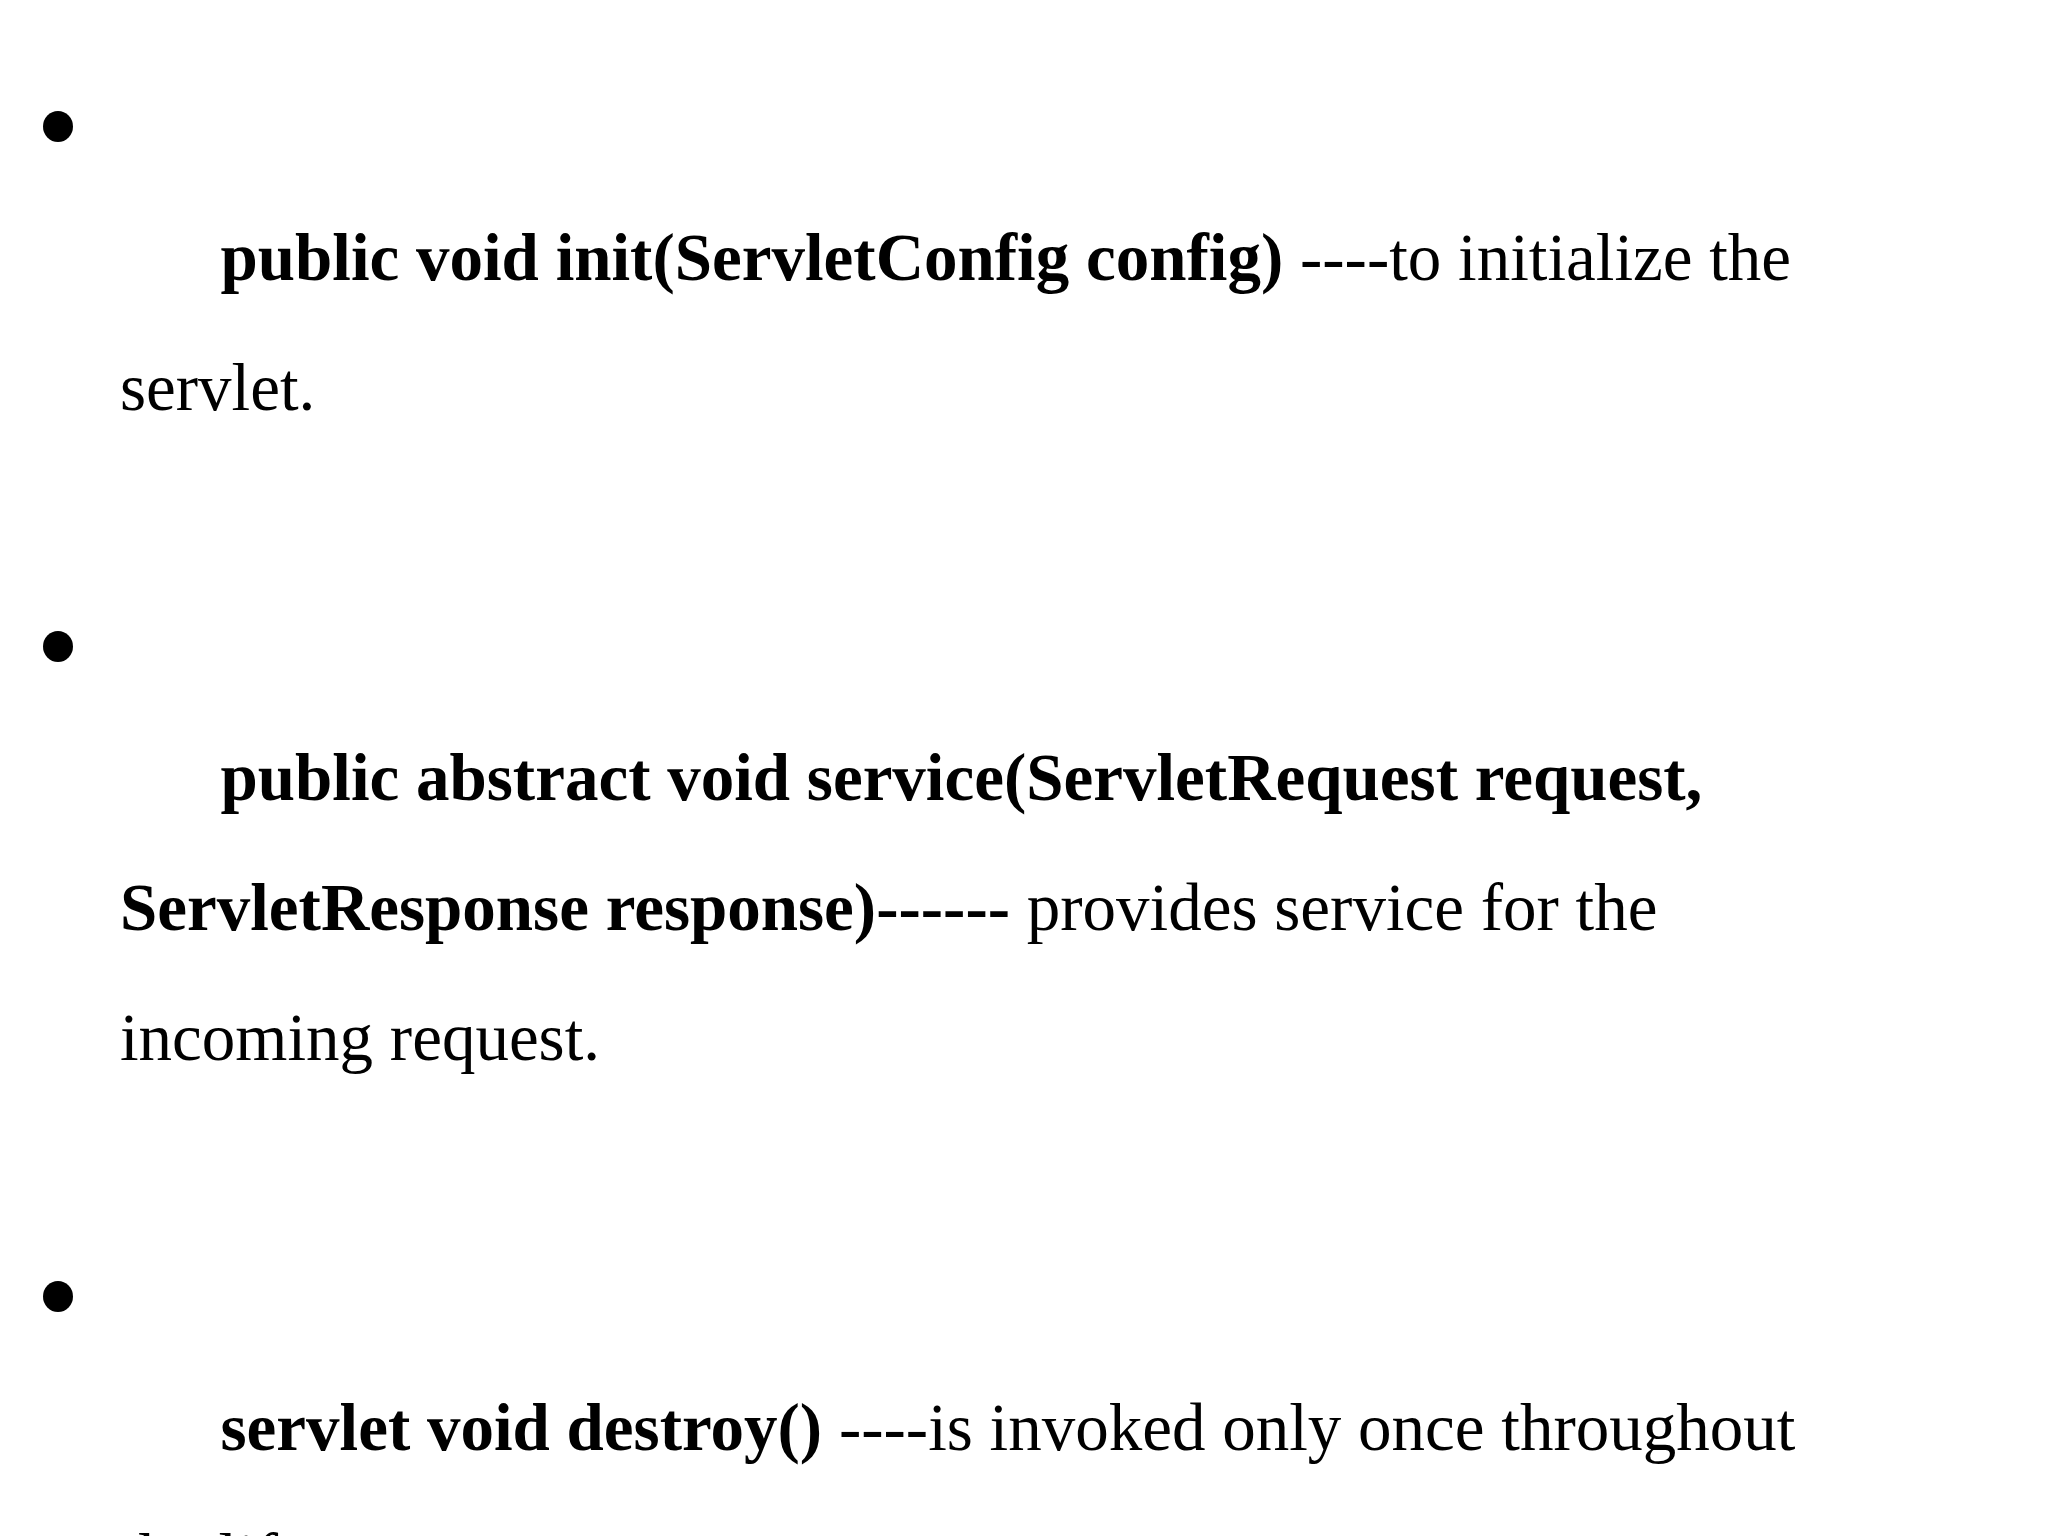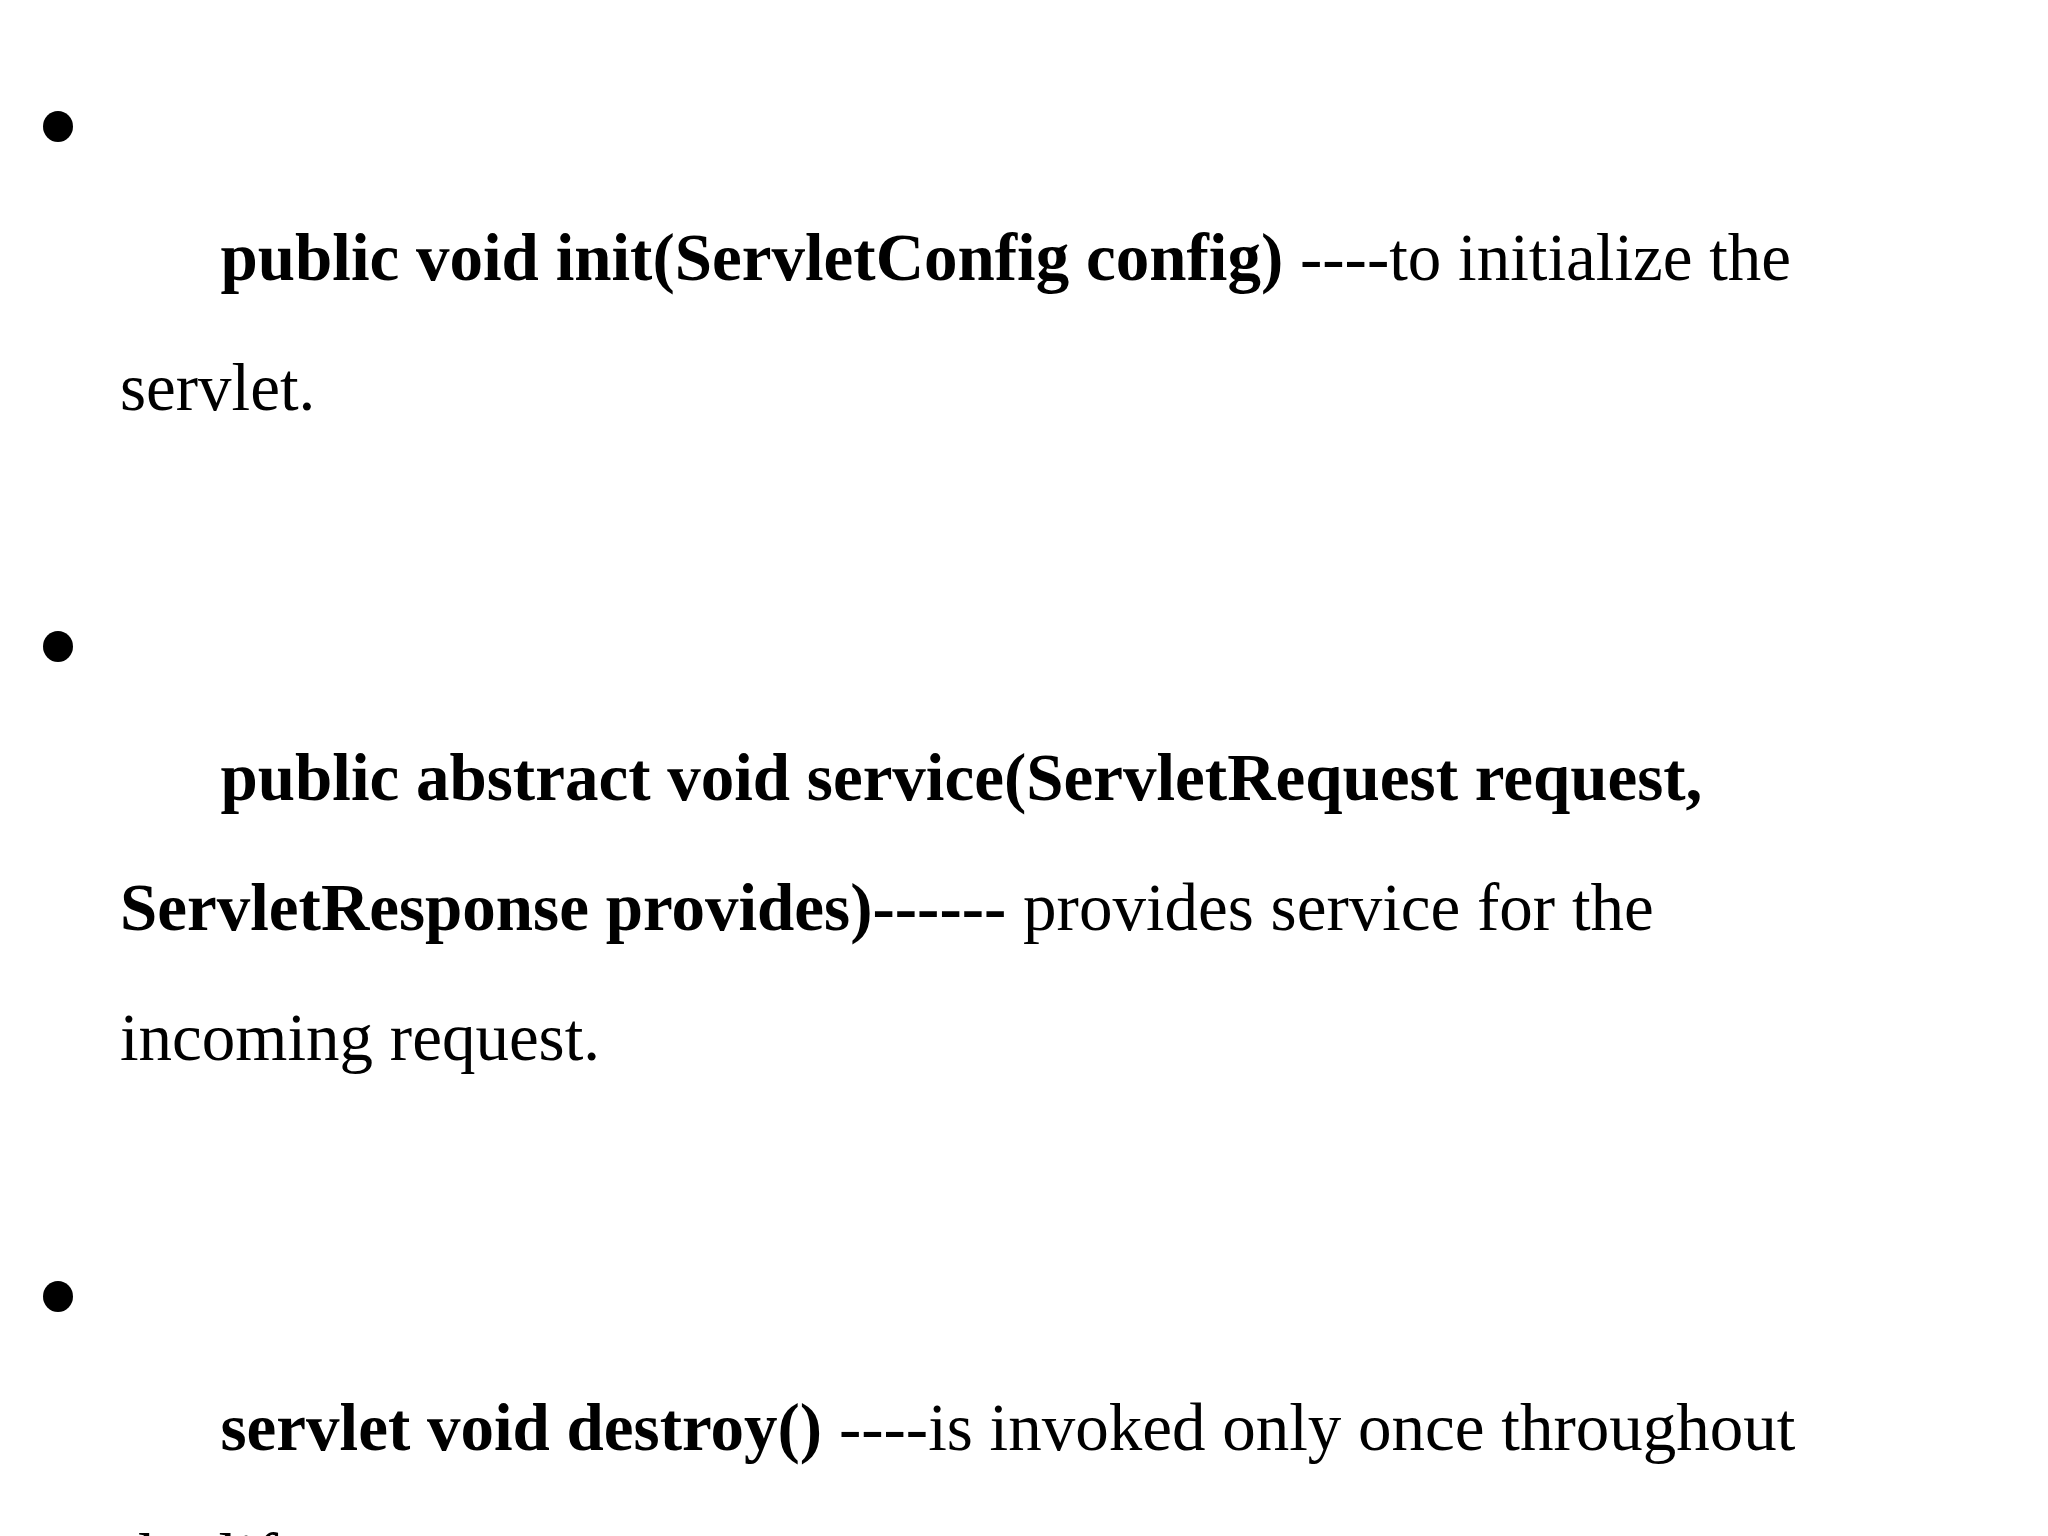--- a/index.html
+++ b/index.html
@@ -50,21 +50,21 @@
 
 <div class="slide">
   <ul class="bullet-list">
 
     <li class="bullet-item">
       <span class="bullet-marker"></span><span class="seg-bold">public void init(ServletConfig config)</span><span class="seg-regular"> ----to initialize the servlet.</span>
     </li>
 
     <li class="bullet-item">
       <span class="bullet-marker"></span><span class="seg-bold">public abstract void service(ServletRequest request,
-ServletResponse provides)------</span><span class="seg-regular"> provides service for the
+ServletResponse response)------</span><span class="seg-regular"> provides service for the
 incoming request.</span>
     </li>
 
     <li class="bullet-item">
       <span class="bullet-marker"></span><span class="seg-bold">servlet void destroy()</span><span class="seg-regular"> ----is invoked only once throughout the life
 cycle and indicates that servlet is being destroyed.</span>
     </li>
 
   </ul>
 </div>

